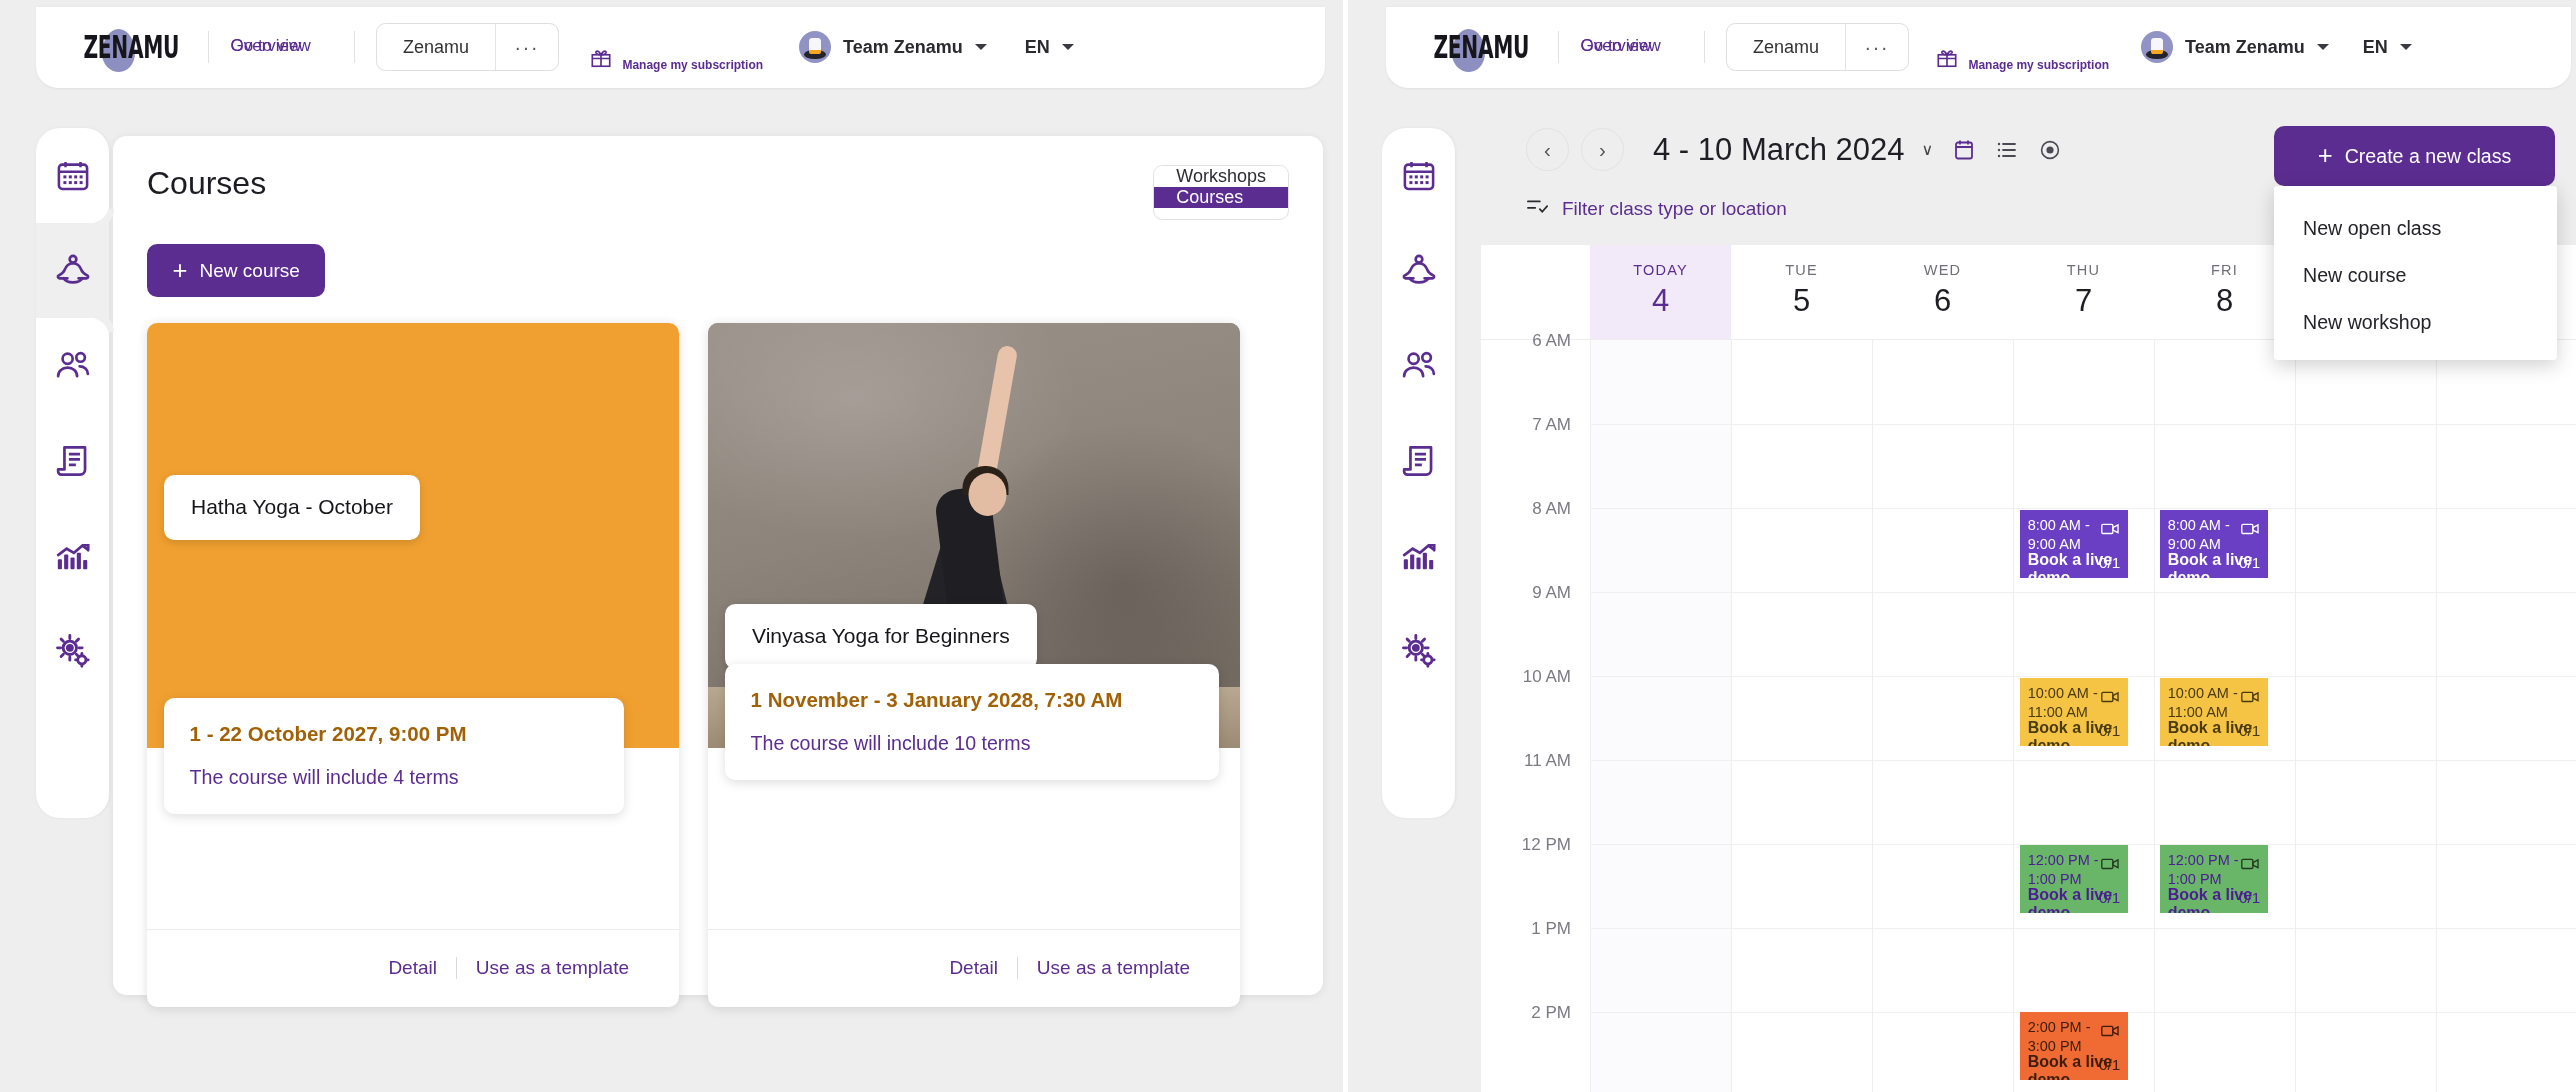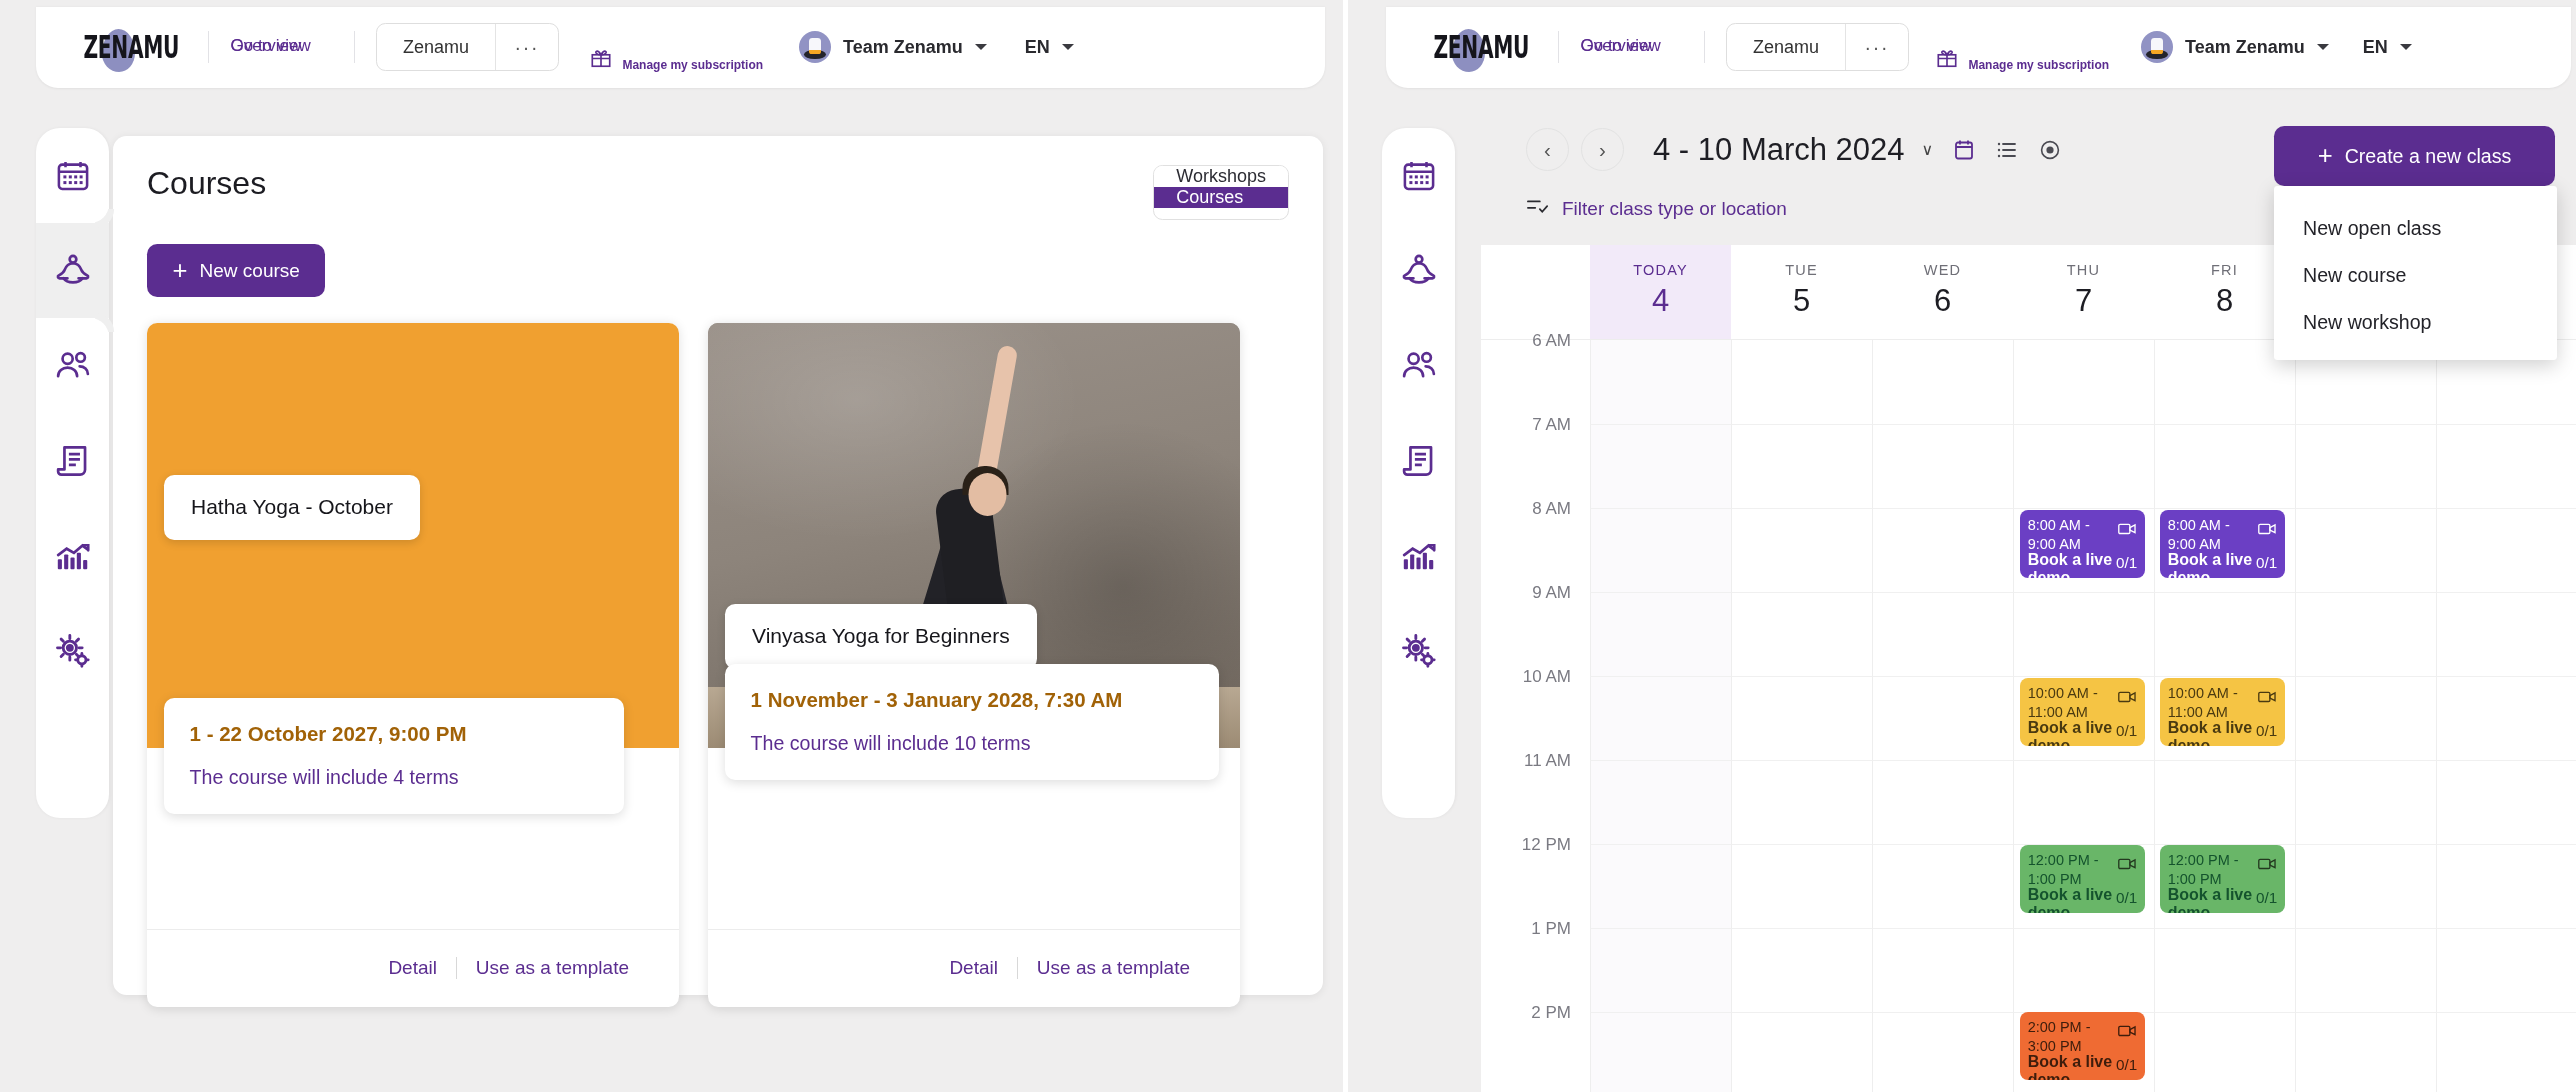--- a/index.html
+++ b/index.html
@@ -209,27 +209,27 @@
   .hour-label {
     width:109px; flex:none; text-align:right; padding-right:19px;
     font-size:17px; color:#7a7a82; transform:translateY(-9.4px);
   }
   .hour-cells { display:flex; flex:1; }
   .hour-cell { width:141px; flex:none; border-left:0.9px solid #eeeeee; border-top:0.9px solid #f0f0f0; }
   .hour-cell.today { background:#fbfafc; }
   .hour-row:first-child .hour-cell { border-top:none; }
 
   .event {
-    position:absolute; width:125px; border-radius:8px; padding:6px 7.7px;
+    position:absolute; width:108px; border-radius:0; padding:6px 7.7px;
     overflow:hidden; cursor:pointer;
   }
   .ev-purple { background:#6b3fc4; color:#fff; }
   .ev-purple .ev-sub { color:#fff; }
   .ev-amber  { background:#f5c444; color:#4a3a10; }
-  .ev-green  { background:#69b668; color:#14532d; }
+  .ev-green  { background:#69b668; color:#4c1d95; }
   .ev-orange { background:#ef6b33; color:#3e1d0c; }
   .ev-time { font-size:14.5px; line-height:1.28; width:80px; }
   .ev-sub  { font-size:16px; font-weight:700; margin-top:-2.6px; line-height:1.15; }
   .ev-cam  { position:absolute; right:7.7px; top:12px; }
   .ev-count{ position:absolute; right:7.7px; bottom:6px; font-size:15.3px; }
 </style>
 </head>
 <body>
 
 <div class="topstrip"></div>

